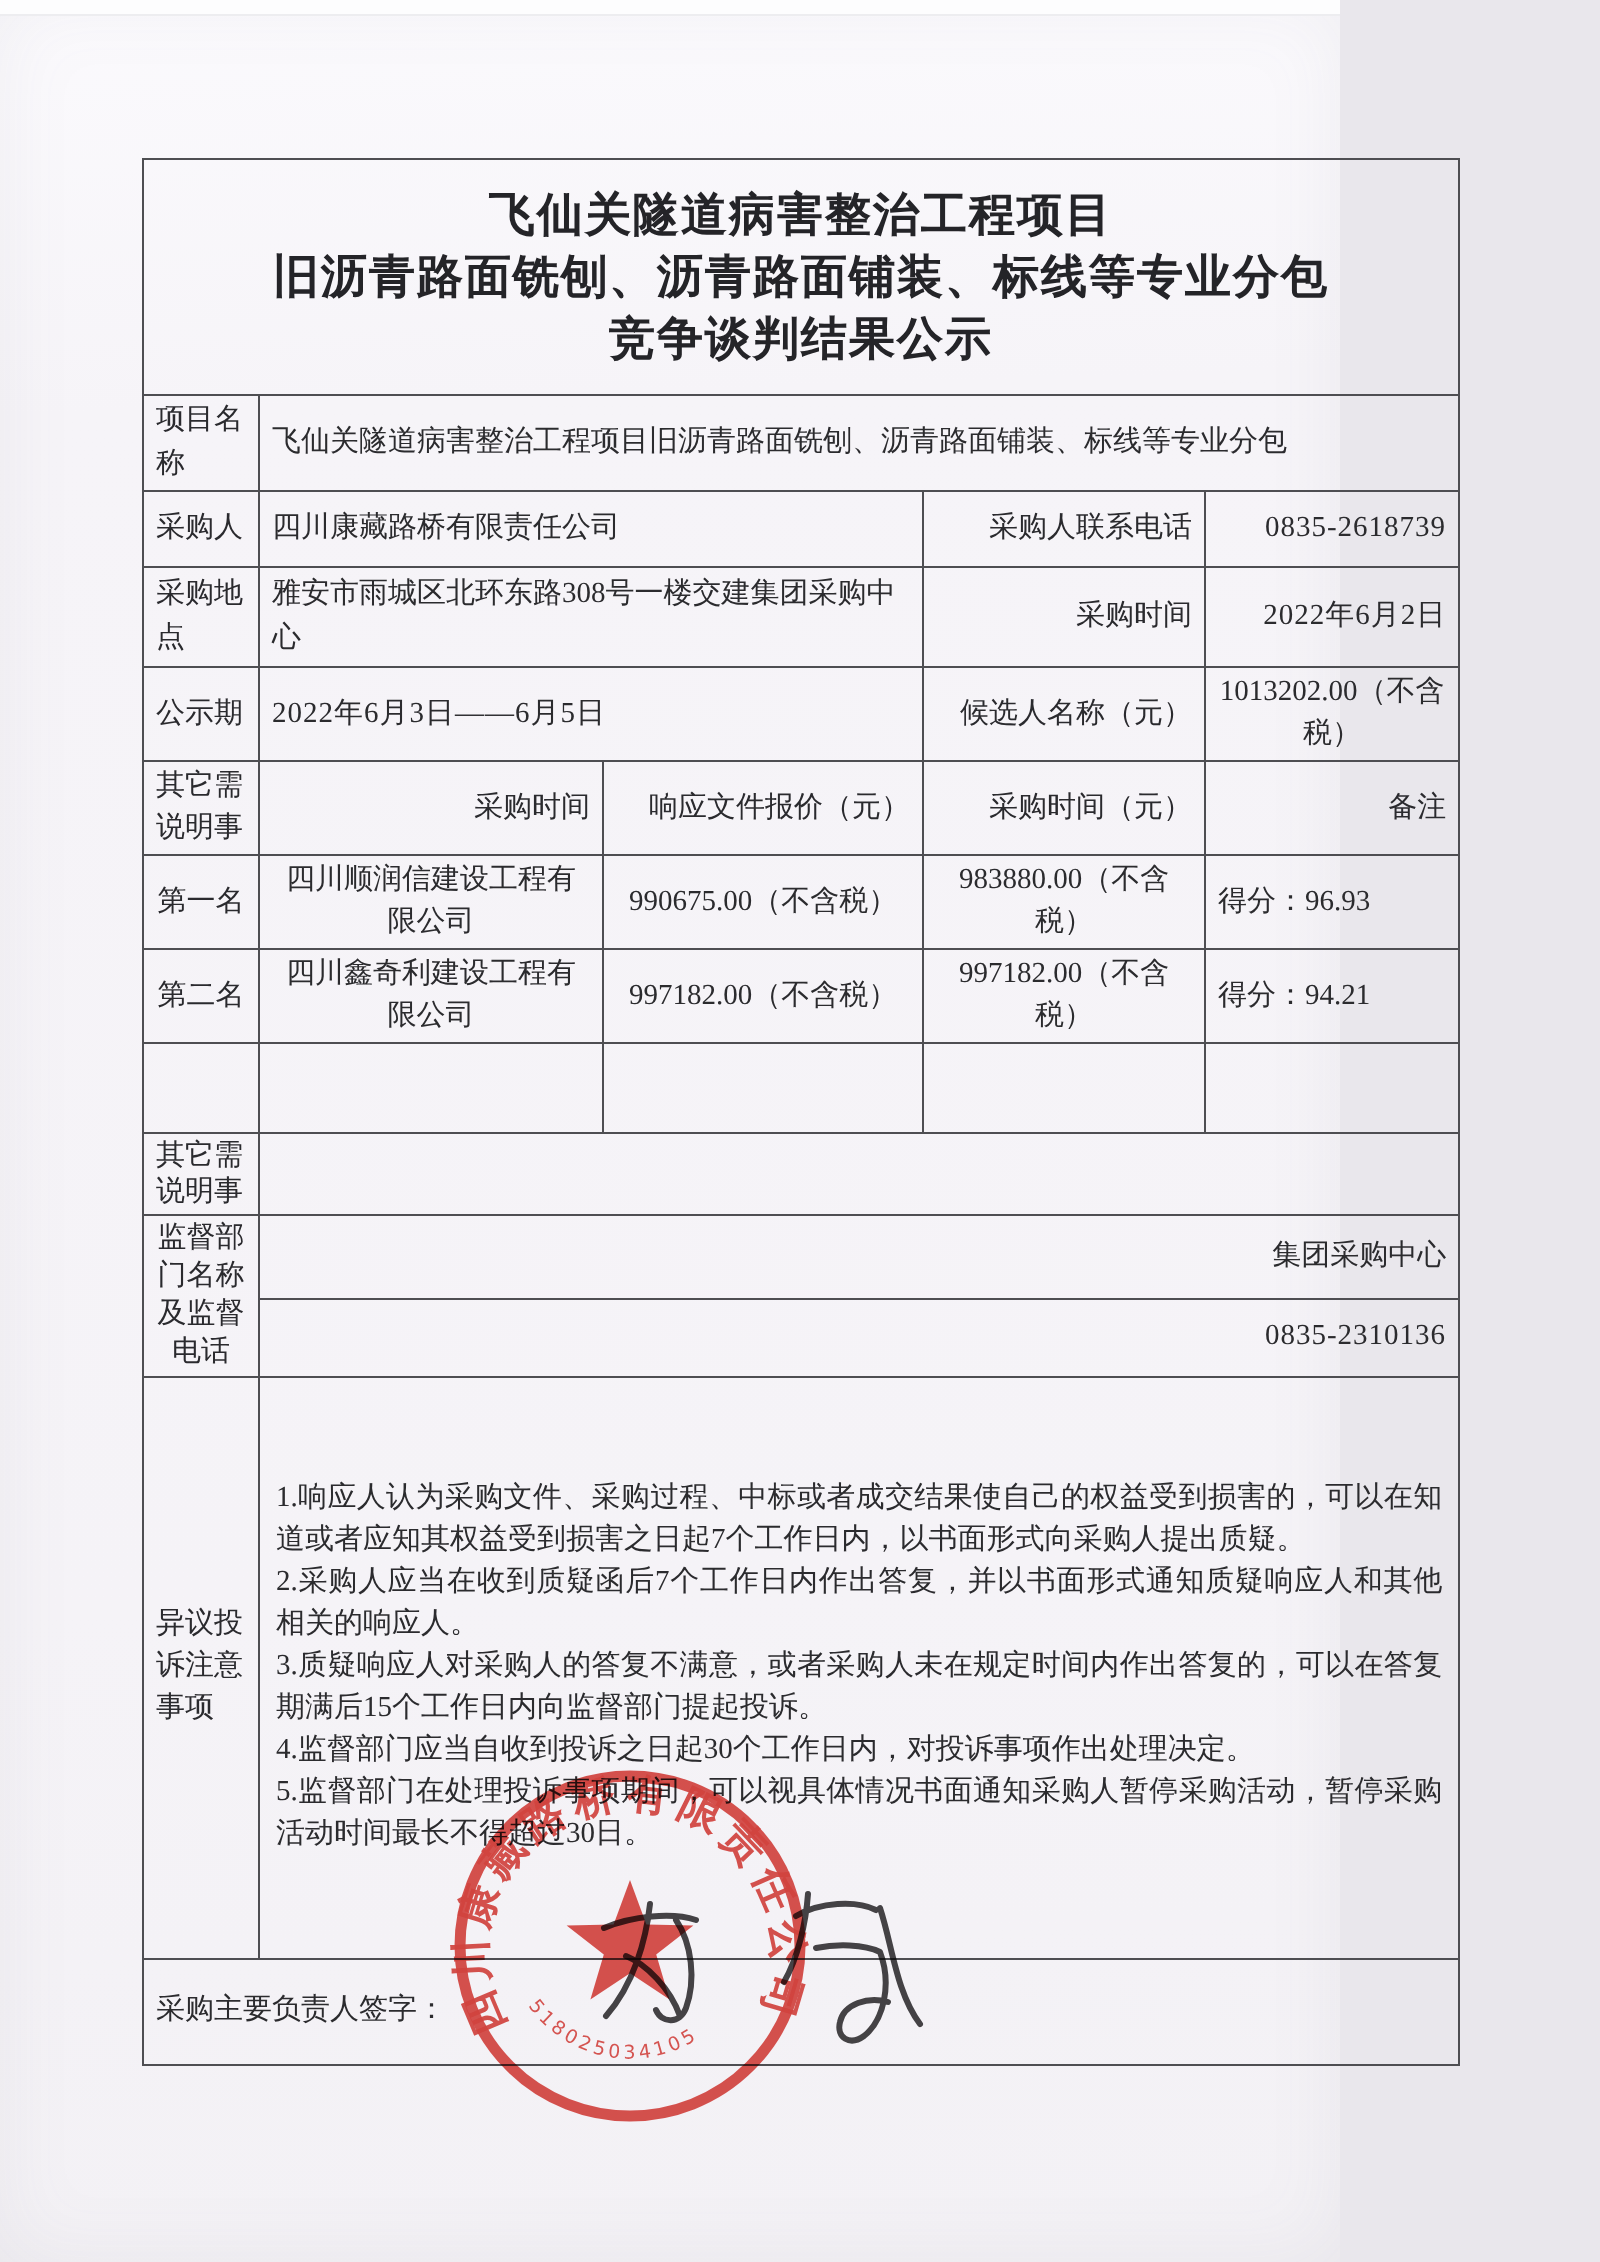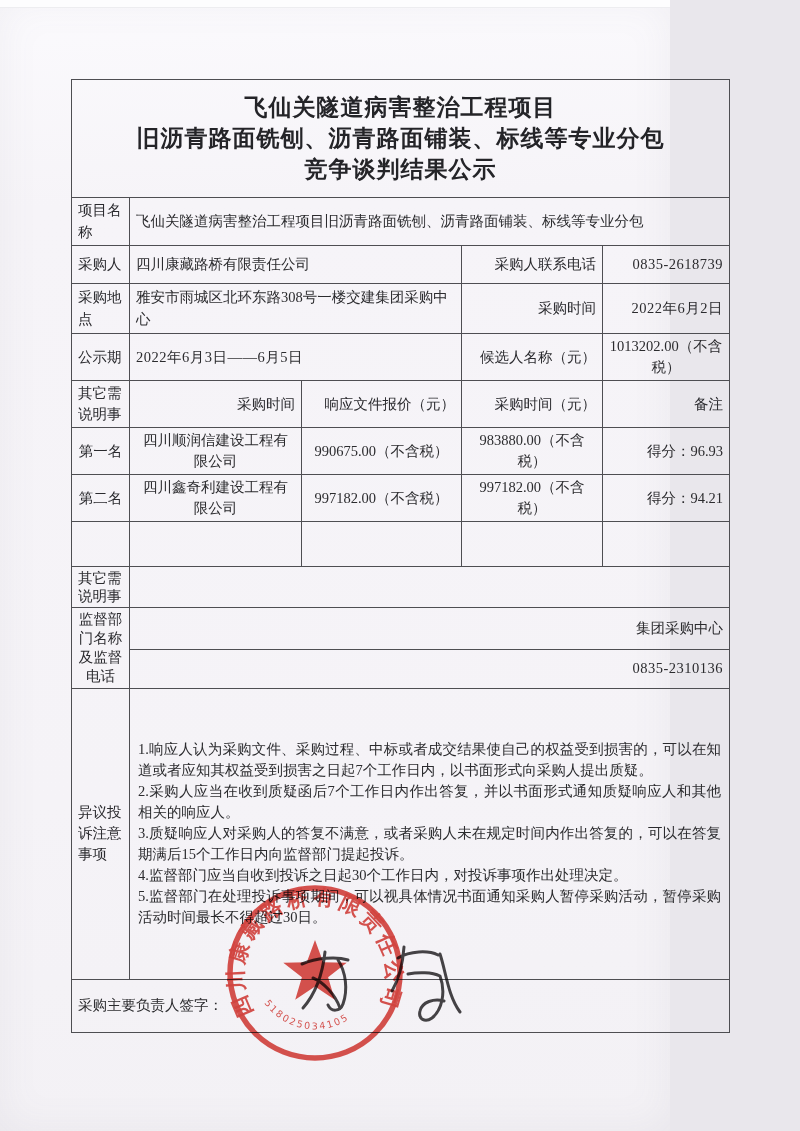--- a/index.html
+++ b/index.html
@@ -37,21 +37,21 @@
   .title-cell { text-align:center; vertical-align:middle; padding:6px 10px; }
   .title-line { font-family:"Liberation Sans","DejaVu Sans",sans-serif;
     font-weight:bold; font-size:23px; line-height:31px; letter-spacing:1px; color:#242428; }
   .lbl { font-size:15px; padding-left:5px; padding-right:4px; color:#2a2a2e; }
   .lbl-c { text-align:center; padding-left:2px; padding-right:2px; }
   .val { font-size:14.5px; }
   .c { text-align:right; }
   .num { letter-spacing:.5px; }
   .cand-name { font-size:13.5px; text-align:center; padding-left:2px; padding-right:2px; }
   .price { font-size:13.5px; text-align:center; padding-left:2px; padding-right:2px;font-family:Liberation Serif, serif; }
-  .remark { font-size:14.5px; text-align:right; }
+  .remark { font-size:14.5px; text-align:left; }
   .objection-text { font-size:15.3px; line-height:23px; color:#2b2b2e; }
   .objection-text .clause { text-align:justify; }
   .sign-cell { font-size:15.5px; padding-left:8px;margin-top:17px; }
   
   .seal-wrap {
     position:absolute; left:222px; top:880px; width:186px; height:186px;
     mix-blend-mode:multiply; opacity:.9; pointer-events:none;
   }
   .signature-wrap {
     position:absolute; left:280px; top:930px; width:220px; height:110px;

